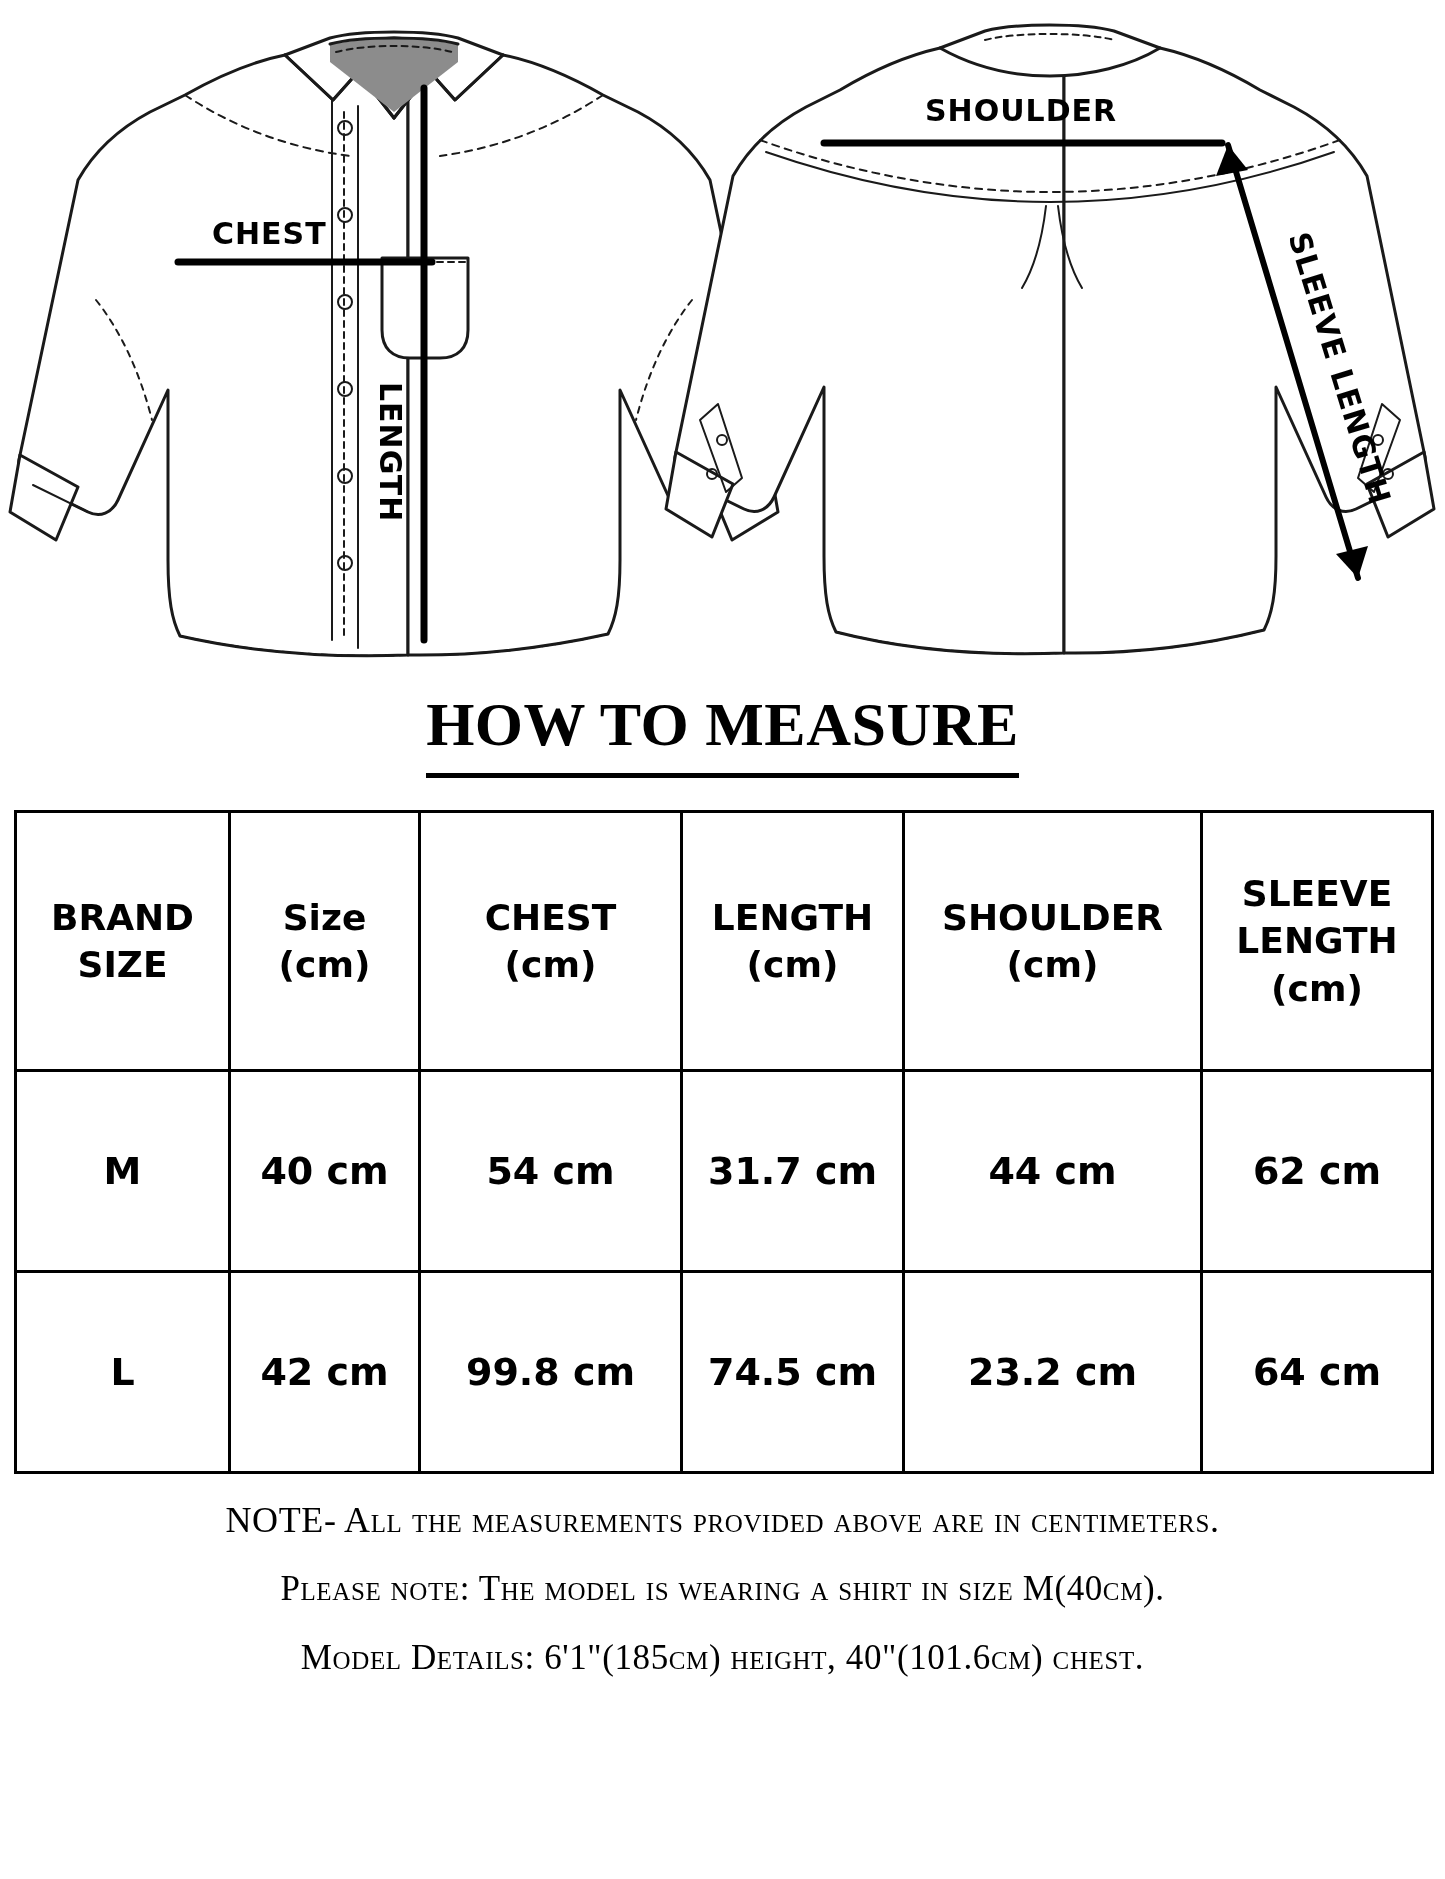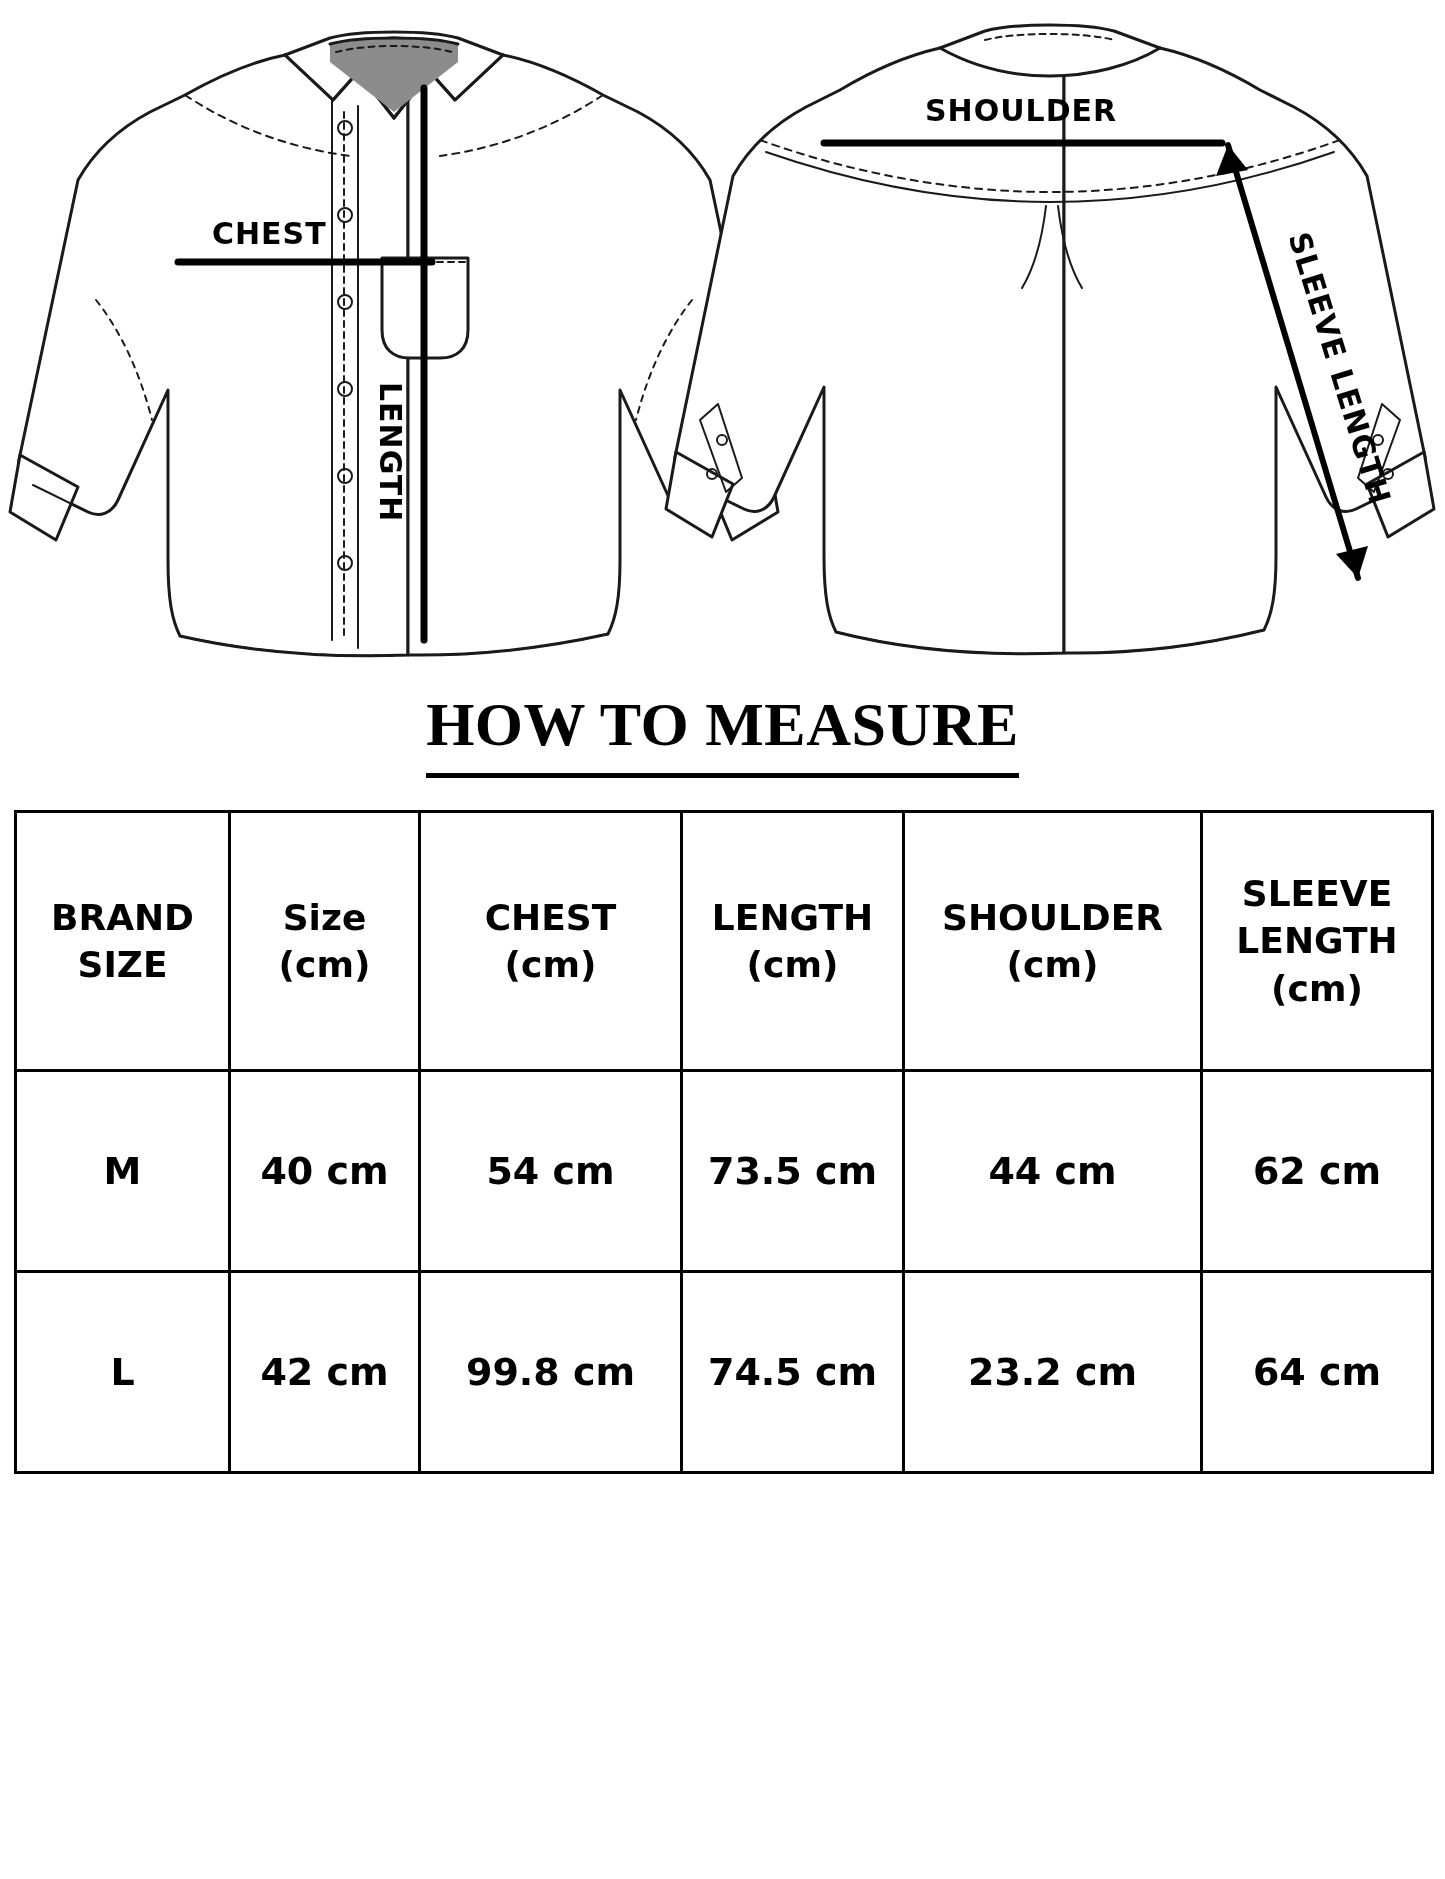--- a/index.html
+++ b/index.html
@@ -314,30 +314,35 @@
             <div>LENGTH</div>
             <div>(cm)</div>
           </th>
         </tr>
       </thead>
       <tbody>
         <tr>
           <td>M</td>
           <td>40 cm</td>
           <td>54 cm</td>
-          <td>73.5 cm</td>
+          <td>31.7 cm</td>
           <td>44 cm</td>
           <td>62 cm</td>
         </tr>
         <tr>
           <td>L</td>
           <td>42 cm</td>
           <td>99.8 cm</td>
           <td>74.5 cm</td>
           <td>23.2 cm</td>
           <td>64 cm</td>
         </tr>
       </tbody>
     </table>
   </div>
 
+  <div class="notes">
+    <p class="note-line first">NOTE- All the measurements provided above are in centimeters.</p>
+    <p class="note-line">Please note: The model is wearing a shirt in size M(40cm).</p>
+    <p class="note-line">Model Details: 6'1"(185cm) height, 40"(101.6cm) chest.</p>
+  </div>
 
 </div>
 
 </body></html>

